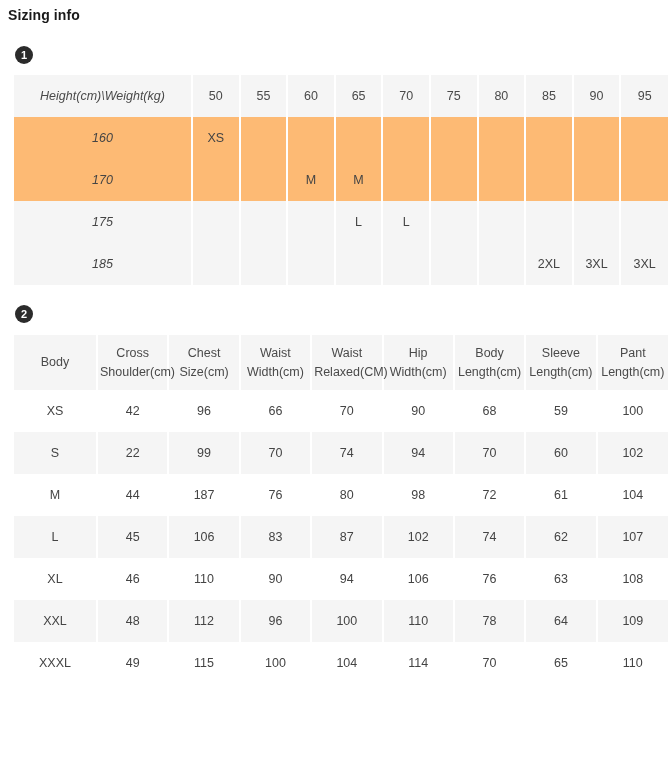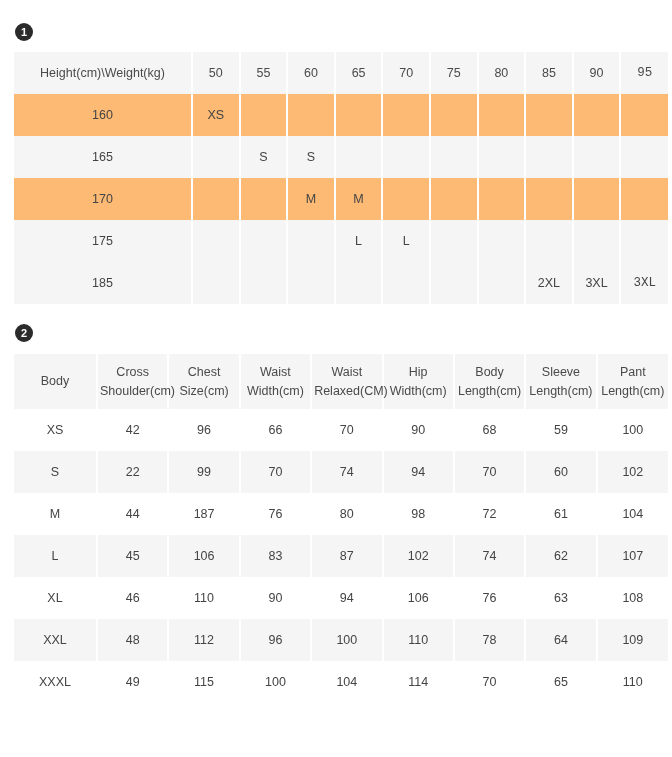--- a/index.html
+++ b/index.html
@@ -55,28 +55,28 @@
   }
   .tbl-size-grid td {
     height: 42px;
     font-size: 12.5px;
     text-align: center;
     vertical-align: middle;
     color: #444444;
     border-right: 2px solid #ffffff;
     padding: 0;
   }
-  .tbl-size-grid td:last-child { border-right: none; font-family: Liberation Mono, monospace; }
+  .tbl-size-grid td:last-child { border-right: none; }
   .tbl-size-grid thead td {
     background: #f5f5f5;
     color: #4a4a4a;
   }
   .tbl-size-grid tbody tr.odd td { background: #fdba74; }
   .tbl-size-grid tbody tr.even td { background: #f5f5f5; }
-  .tbl-size-grid .col-label { width: 177px; }
+  .tbl-size-grid .col-label { width: 177px; font-style: italic; }
 
   
   .tbl-measure {
     margin-top: 12px;
     margin-left: 14px;
     width: 654px;
   }
   .tbl-measure td {
     font-size: 12.5px;
     text-align: center;
@@ -95,20 +95,21 @@
   }
   .tbl-measure tbody tr.odd td { background: #ffffff; }
   .tbl-measure tbody tr.even td { background: #f5f5f5; }
   .tbl-measure .col-size { width: 78px; }
 </style>
 </head>
 <body>
 
 <div>
 
+  <div class="page-title">Sizing info</div>
 
   <div class="badge badge-row-1">1</div>
 
   <table class="tbl-size-grid">
     <colgroup id="grid-colgroup"></colgroup>
     <thead>
       <tr id="grid-head-row">
         <td class="col-label">Height(cm)\Weight(kg)</td>
       <td>50</td>
           <td>55</td>
@@ -121,33 +122,20 @@
           <td>90</td>
           <td>95</td>
         </tr>
     </thead>
     <tbody id="grid-body">
         <tr class="odd">
           <td class="col-label">160</td>
           <td>XS</td>
           <td></td>
           <td></td>
-          <td></td>
-          <td></td>
-          <td></td>
-          <td></td>
-          <td></td>
-          <td></td>
-          <td></td>
-        </tr>
-        <tr class="even">
-          <td class="col-label">165</td>
-          <td></td>
-          <td>S</td>
-          <td>S</td>
           <td></td>
           <td></td>
           <td></td>
           <td></td>
           <td></td>
           <td></td>
           <td></td>
         </tr>
         <tr class="odd">
           <td class="col-label">170</td>

